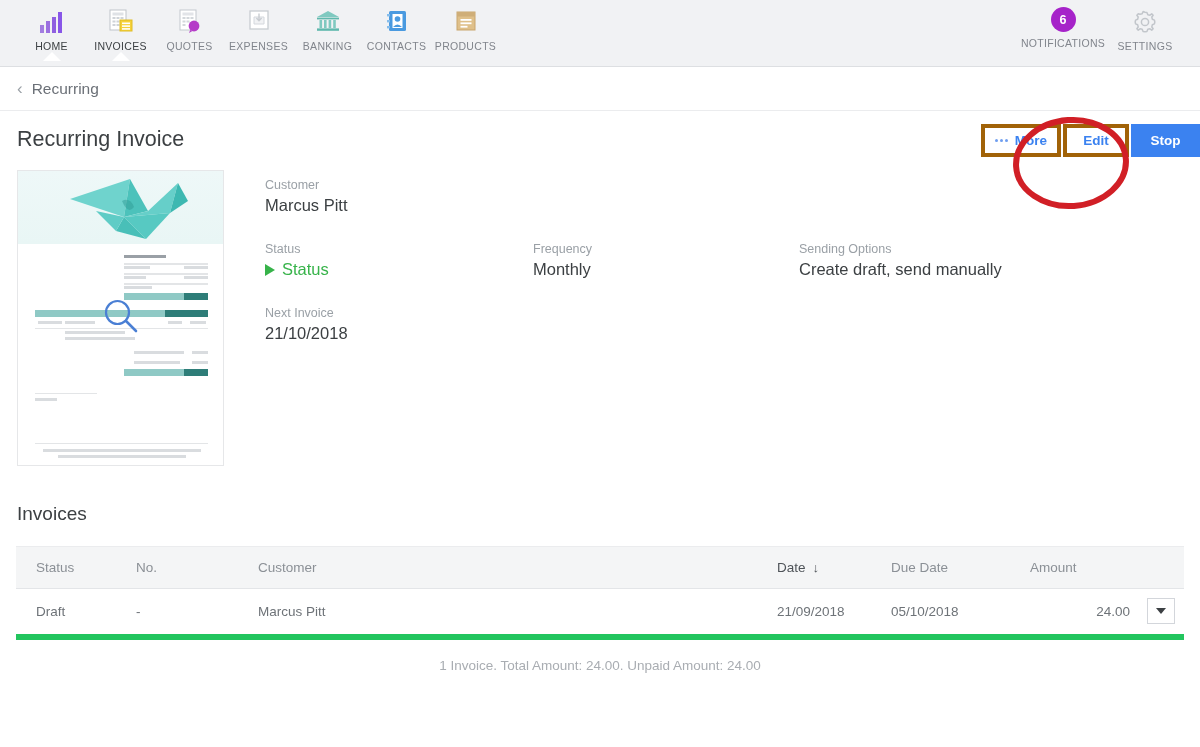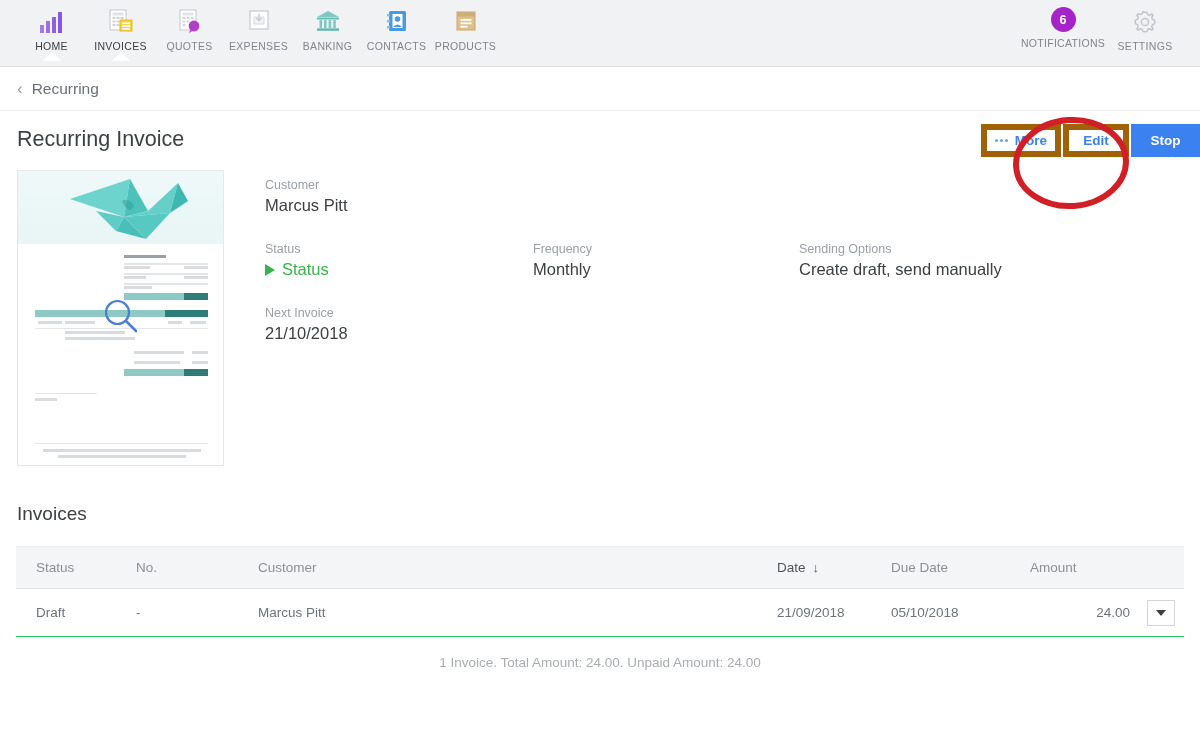--- a/index.html
+++ b/index.html
@@ -87,21 +87,21 @@
     padding-left: 17px;
   }
   .page-title { font-size: 21.5px; color: #3c4043; font-weight: normal; }
   .actions {
     position: absolute;
     right: 0; top: 13px;
     display: flex;
   }
   .btn {
     height: 33px;
-    border: 6px solid #a16207;
+    border: 4px solid #a16207;
     background: #fff;
     display: flex; align-items: center; justify-content: center;
     font-size: 13.5px;
     font-family: "Liberation Sans", sans-serif;
     color: #3b82f0;
     font-weight: bold;
     cursor: pointer;
   }
   .btn-more { width: 80px; gap: 7px; }
   .dots { display: flex; gap: 2px; }
@@ -208,21 +208,21 @@
     text-align: left;
     border-top: 1px solid #ebecee;
     border-bottom: 1px solid #e3e5e8;
     padding: 0;
   }
   table.inv thead th.sorted { color: #4e5358; }
   table.inv tbody td {
     height: 48px;
     font-size: 13.5px;
     color: #6e7378;
-    border-bottom: 1px solid #22c55e;
+    border-bottom: 6px solid #22c55e;
     padding: 0;
   }
   .c-status { width: 120px; padding-left: 20px !important; }
   .c-no     { width: 122px; }
   .c-cust   { width: 519px; }
   .c-date   { width: 114px; }
   .c-due    { width: 139px; }
   .c-amt    { width: 100px; text-align: right; margin-top: 36px; }
   .c-act    { width: 54px; text-align: right; padding-right: 9px !important; }
   td.c-cust, td.c-date, td.c-due { color: #4e5358; }

